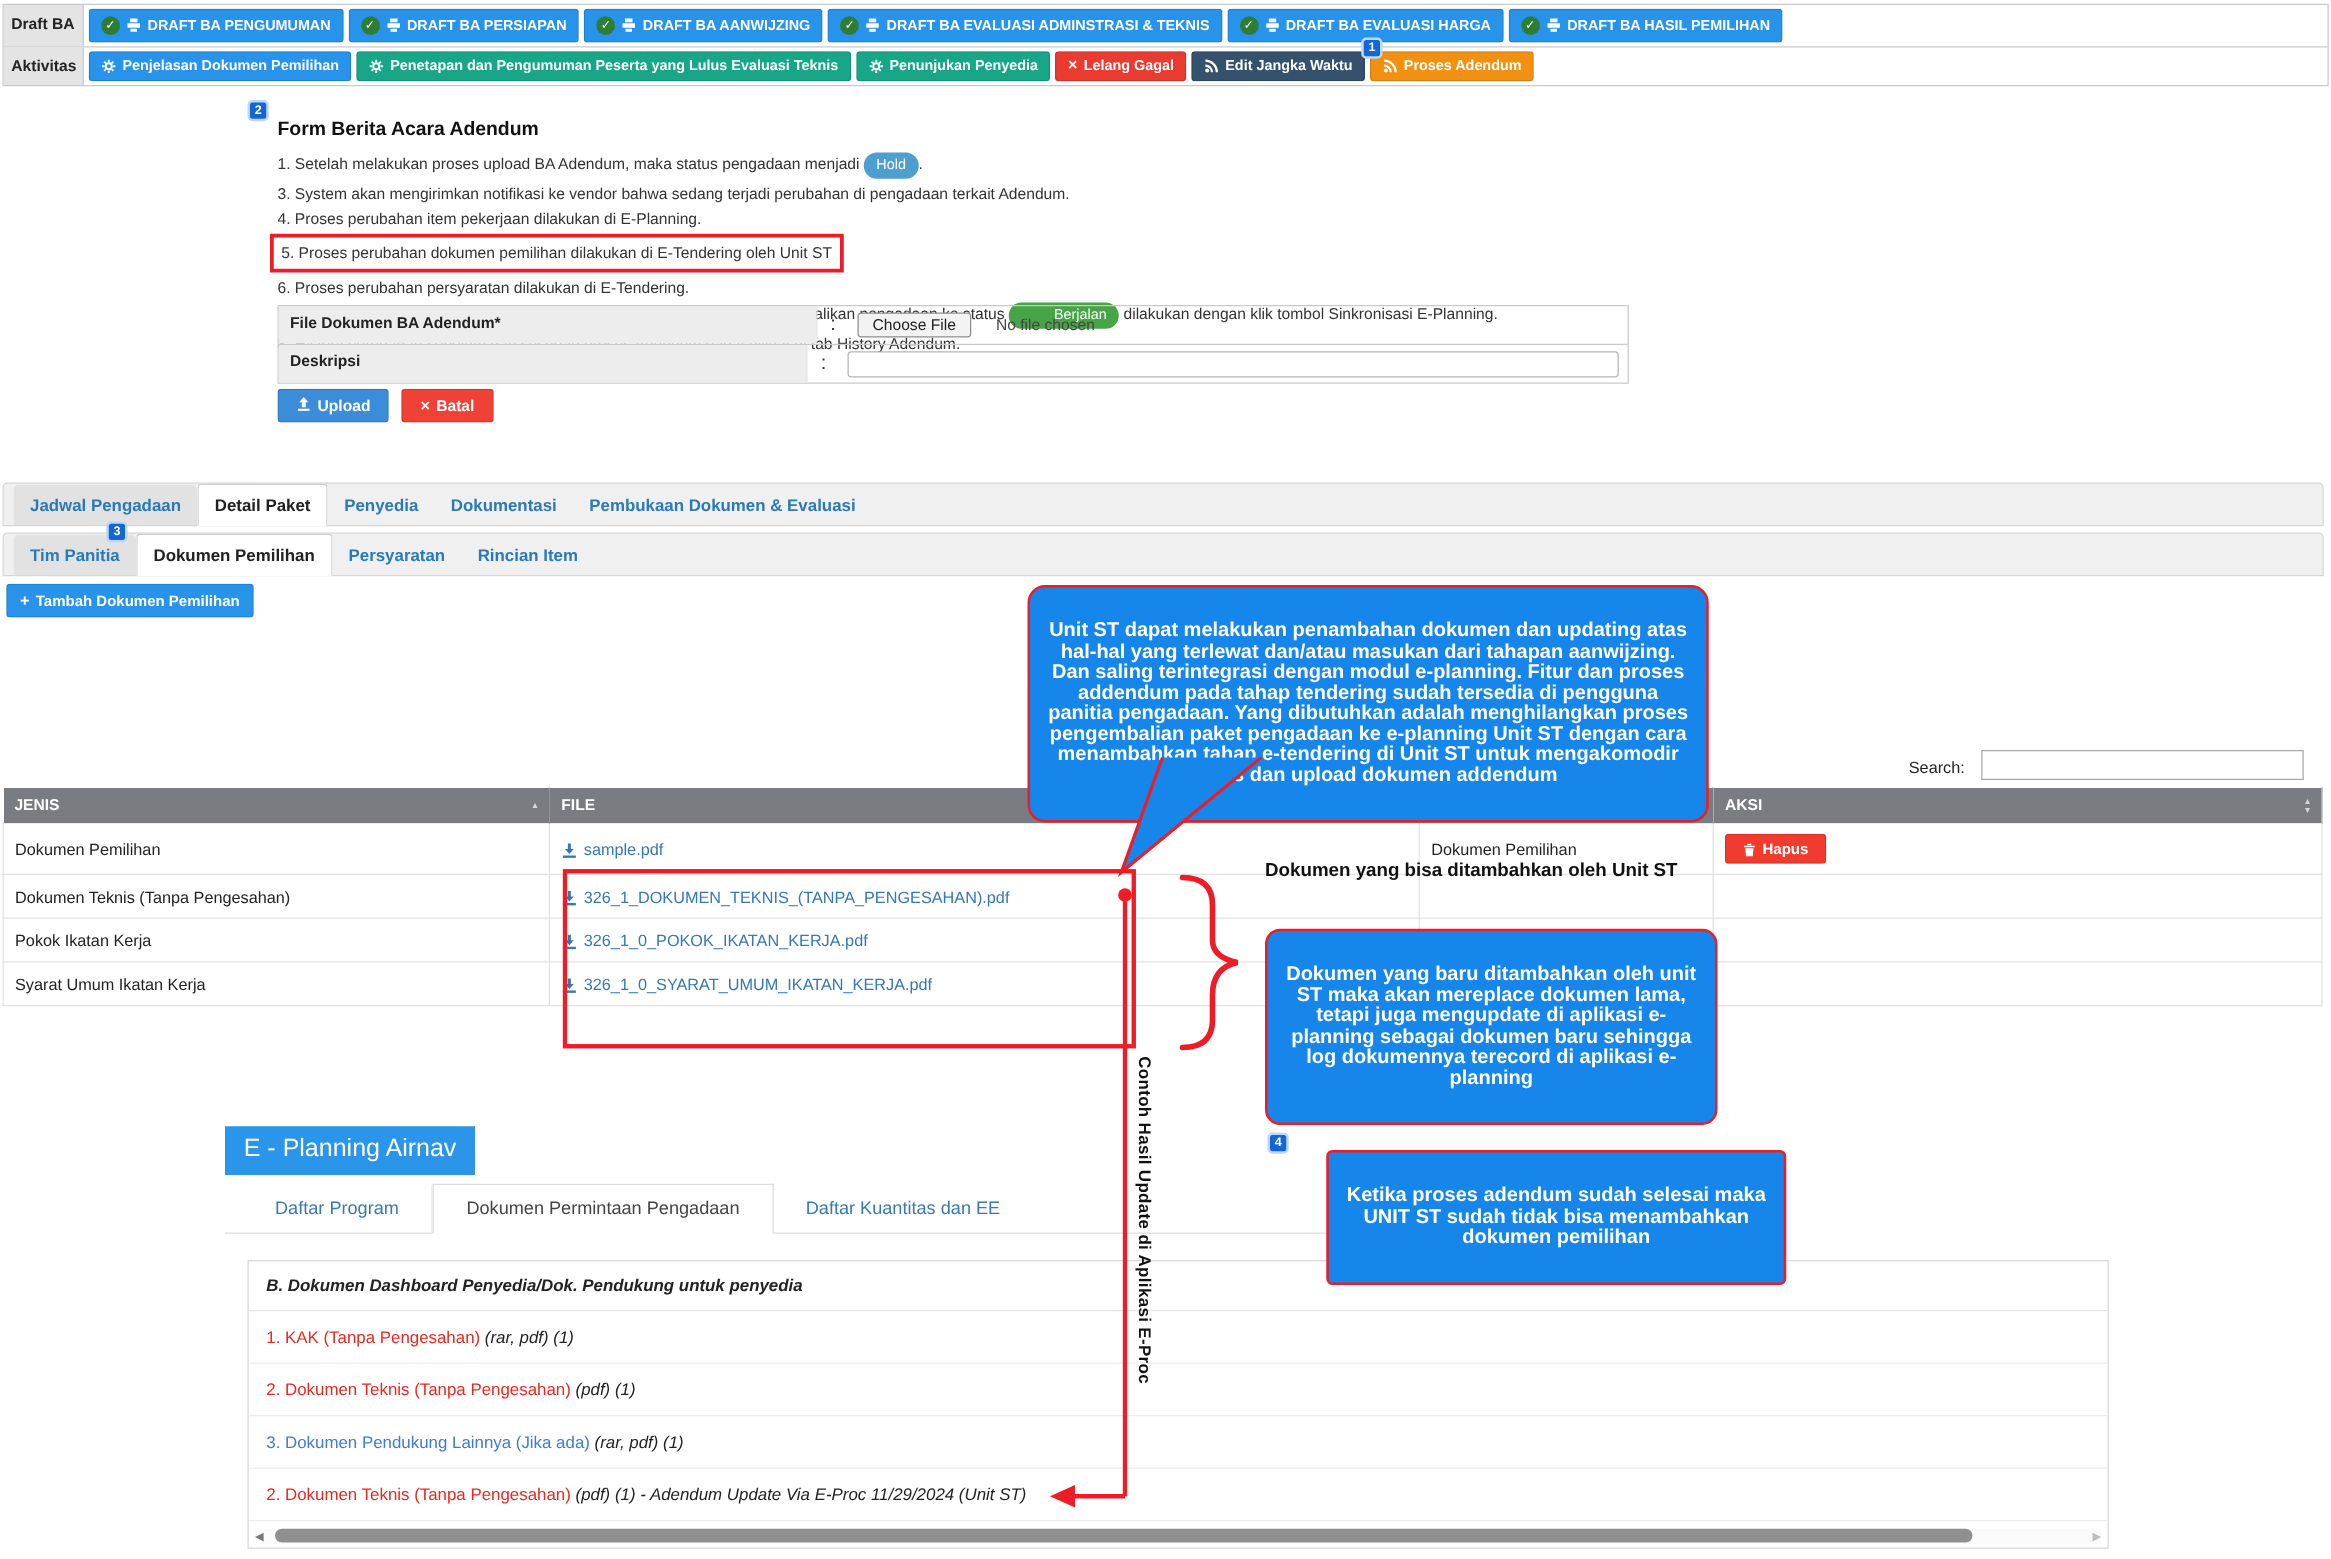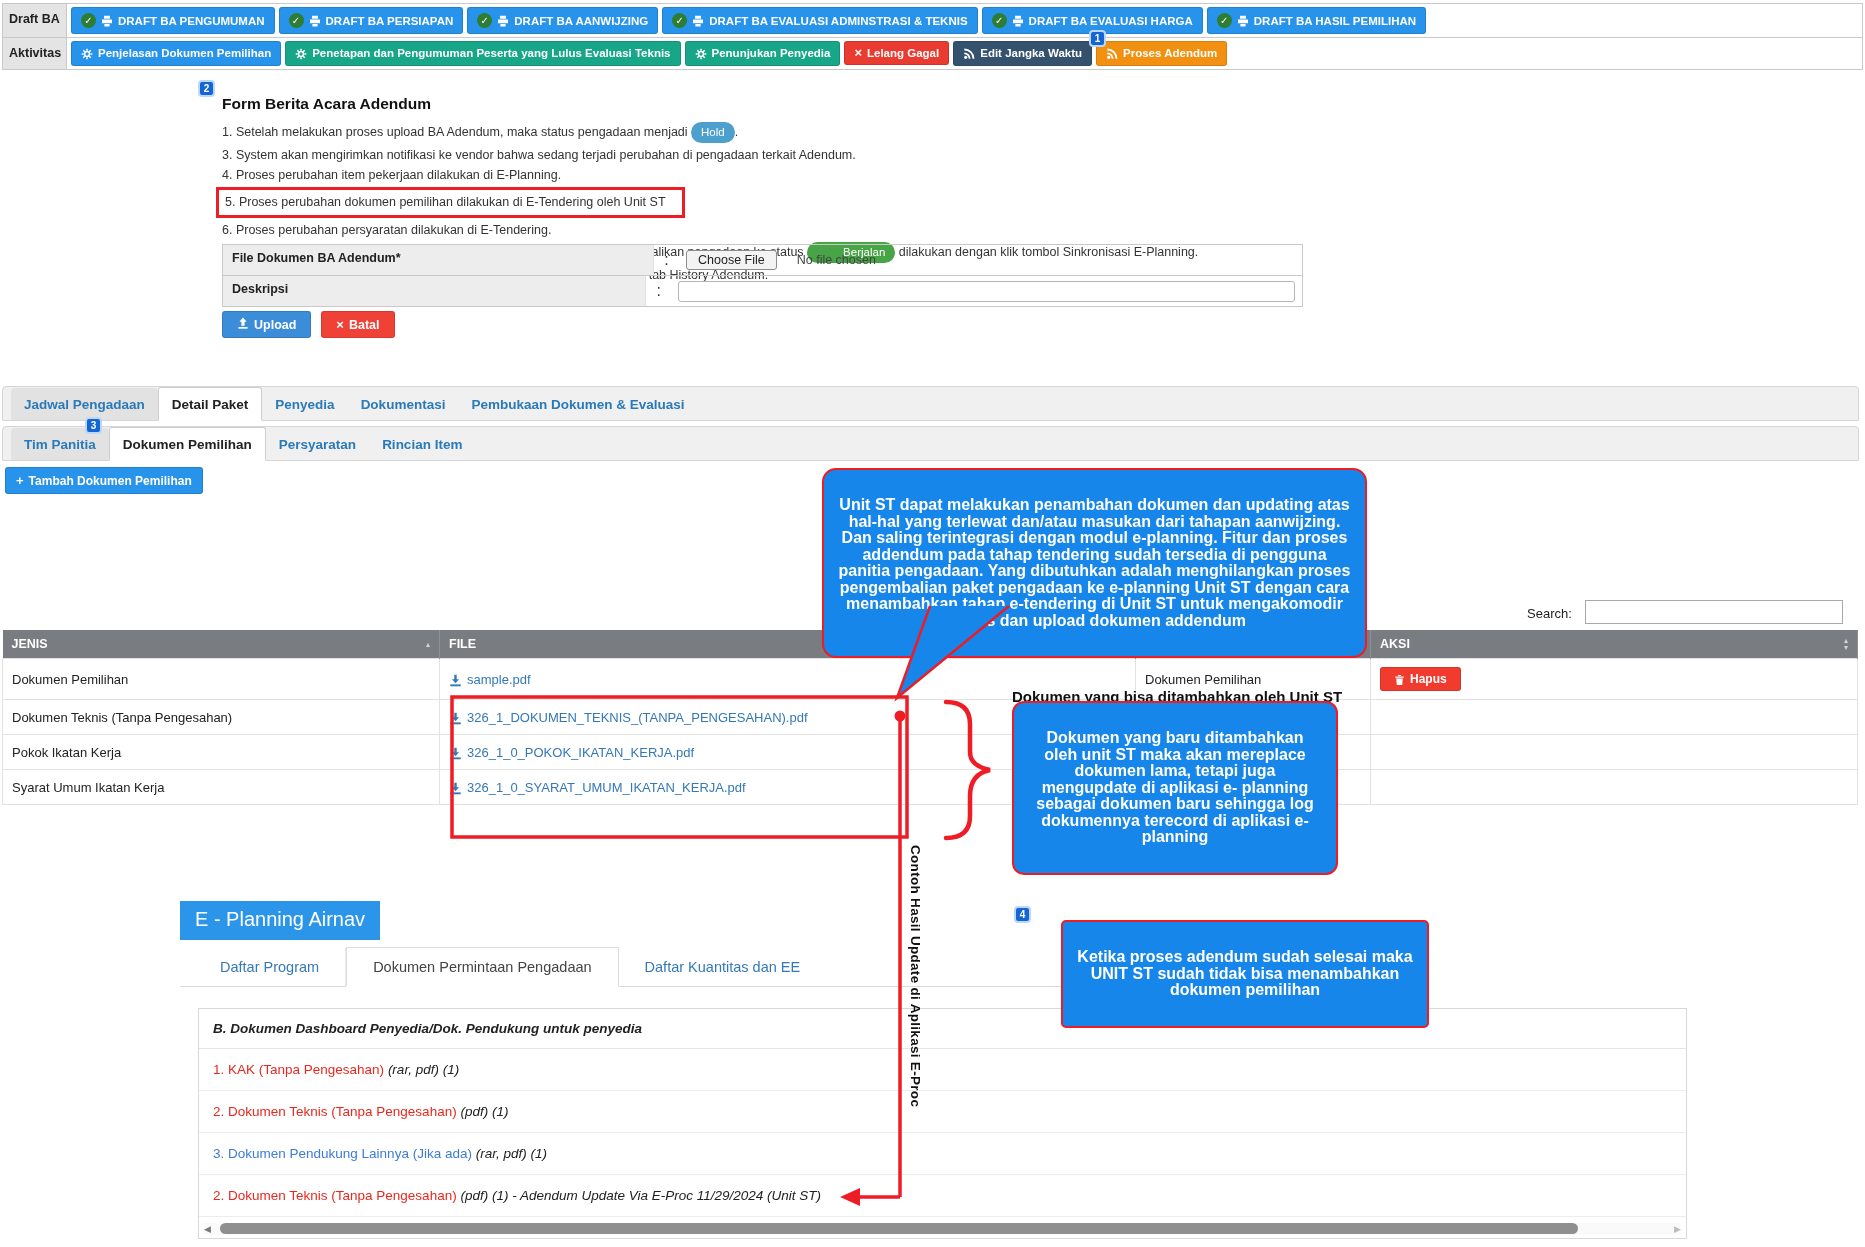--- a/index.html
+++ b/index.html
@@ -18,21 +18,21 @@
   .xg { font-size:13px; font-weight:bold; line-height:10px; }
   .icon-svg { display:inline-block; vertical-align:middle; }
 
   .badge-num { position:absolute; width:17px; height:17px; background:#1467d2; border:2px solid #bcd7f7; color:#fff; font-weight:bold; font-size:10px; line-height:13px; text-align:center; border-radius:4px; z-index:48; }
 
   
   .form-sec { position:absolute; left:198px; top:80px; width:1200px; }
   .form-title { position:absolute; left:24px; top:15px; font-size:15.5px; font-weight:bold; color:#111; }
   .notes { position:absolute; left:24px; top:42px; width:1150px; font-size:12.5px; color:#333; }
   .note { margin-bottom:4px; line-height:16px; }
-  .note .boxed { display:inline-block; border:3px solid #ee1c25; padding:4px 16px 5px 6px; margin-left:-6px; }
+  .note .boxed { display:inline-block; border:3px solid #ee1c25; padding:4px 6px 5px 6px; margin-left:-6px; }
   .pill { display:inline-block; padding:2px 10px 3px 10px; border-radius:11px; color:#fff; font-size:11.5px; }
 
   .ftable { position:absolute; left:24px; top:164px; width:1081px; border:1px solid #c9c9c9; }
   .f-row { display:flex; align-items:stretch; }
   .f-row + .f-row { border-top:1px solid #c9c9c9; }
   .f-label { width:430px; background:#ededed; font-weight:bold; font-size:12.5px; padding:6px 9px; }
   .f-colon { width:26px; text-align:center; padding:6px 0; color:#333; border-left:1px solid #e2e2e2; }
   .f-ctrl { flex:1; padding:3px 7px; display:flex; align-items:center; gap:20px; }
   .file-btn { border:1px solid #8d8d8d; background:#f3f3f3; border-radius:3px; padding:2px 11px; font-size:12.5px; color:#222; cursor:pointer; }
   .file-status { font-size:12.5px; color:#444; }
@@ -58,21 +58,21 @@
   .doc-table th { background:#797c80; color:#fff; font-size:12.5px; text-align:left; padding:7px 9px; border-right:1px solid #8e9194; position:relative; height:28px; }
   .doc-table td { border:1px solid #e2e2e2; font-size:13px; padding:8px 9px; height:35px; vertical-align:middle; color:#222; background:#fff; }
   .sort { position:absolute; right:9px; top:50%; transform:translateY(-50%); color:#d4d6d8; font-size:8px; line-height:7px; display:flex; flex-direction:column; }
   .file-link { color:#3478b6; text-decoration:none; display:inline-flex; align-items:center; gap:5px; cursor:pointer; }
   .btn-hapus { background:#f23b2f; font-size:12px; padding:4px 13px; }
 
   
   .callout { position:absolute; background:#1686ea; border:2.5px solid #ee1c25; border-radius:14px; color:#fff; font-weight:bold; font-size:16px; text-align:center; padding:27px 14px; line-height:16.5px; z-index:45; }
   #callout-unit-st { left:822px; top:468px; width:545px; }
   #docs-heading { position:absolute; left:1012px; top:688px; font-size:15px; font-weight:bold; color:#111; z-index:45; }
-  #callout-replace { left:1012px; top:701px; width:326px; border-radius:12px; }
+  #callout-replace { left:1012px; top:743px; width:362px; border-radius:12px; }
   #callout-done { left:1026px; top:920px; width:368px; border-radius:5px;margin-left:35px; }
   #rotated-label { position:absolute; left:908px; top:845px; height:345px; writing-mode:vertical-rl; font-weight:bold; font-size:13.5px; color:#111; letter-spacing:.3px; z-index:47; }
   #svg-overlay { position:absolute; left:0; top:0; z-index:46; pointer-events:none; }
 
   
   .ep-title { position:absolute; left:180px; top:901px; background:#2b95e9; color:#fff; font-size:20px; padding:7px 15px 9px 15px; }
   .ep-tabbar { position:absolute; left:180px; top:946px; width:1105px; height:41px; border-bottom:1px solid #dcdcdc; display:flex; align-items:flex-end; padding-left:14px; }
   .ep-tab { padding:11px 26px; font-size:14.5px; color:#3779b5; cursor:pointer; white-space:nowrap; }
   .ep-tab-first { border-right:1px solid #e8e8e8; }
   .ep-tab-active { background:#fff; border:1px solid #ddd; border-bottom:1px solid #fff; margin-bottom:-1px; color:#444; }

